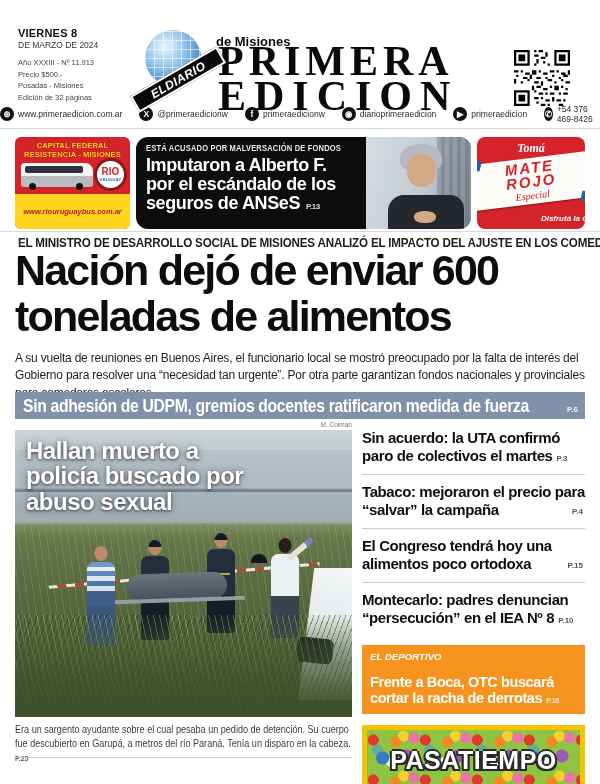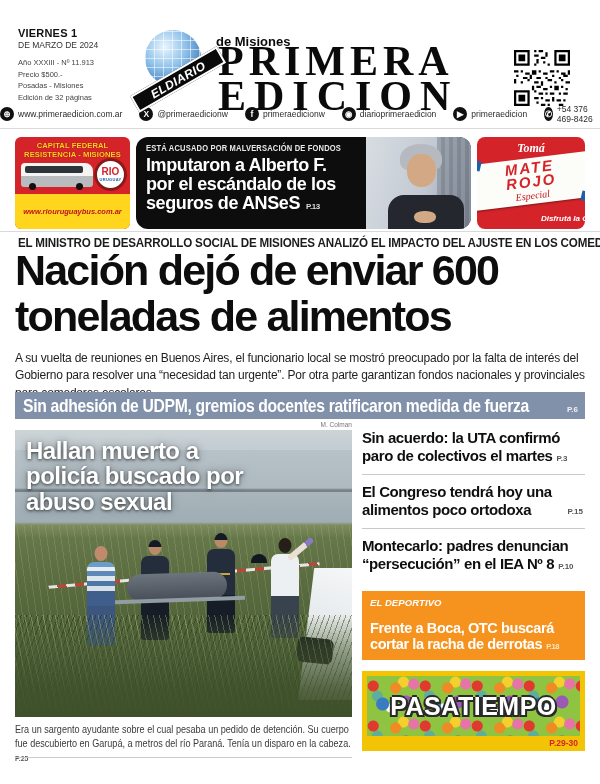--- a/index.html
+++ b/index.html
@@ -191,21 +191,21 @@
     background-size:52px 40px; display:flex; align-items:center; justify-content:center; }
   .pas-title { color:#fff; font-weight:bold; font-size:25px; letter-spacing:.5px;
     text-shadow:-2px 0 #2a2a2a, 2px 0 #2a2a2a, 0 -2px #2a2a2a, 0 2px #2a2a2a, 2px 2px #2a2a2a, -2px 2px #2a2a2a; }
   .pas-ref { position:absolute; right:7px; bottom:3px; color:#d5232a; font-weight:bold; font-size:8.5px; }
 </style>
 </head>
 <body>
 
 <header>
   <div class="date-block">
-    <div class="date-day">VIERNES 1</div>
+    <div class="date-day">VIERNES 8</div>
     <div class="date-rest">DE MARZO DE 2024</div>
     <div class="ed-lines">
       <div>Año XXXIII - Nº 11.913</div>
       <div>Precio $500.-</div>
       <div>Posadas - Misiones</div>
       <div>Edición de 32 páginas</div>
     </div>
   </div>
 
   <div class="logo-globe"></div>
@@ -336,20 +336,24 @@
 <p class="caption"><span>Era un sargento ayudante sobre el cual pesaba un pedido de detención. Su cuerpo fue descubierto en Garupá, a metros del río Paraná. Tenía un disparo en la cabeza.</span>
   <span class="pref">P.25</span></p>
 <div class="caption-rule"></div>
 
 <div class="right-col">
 
   <div class="h-item">
     <span class="h-text">Sin acuerdo: la UTA confirmó paro de colectivos el martes</span><span class="h-ref-inline">P.3</span>
   </div>
 
+  <div class="h-item">
+    <span class="h-text">Tabaco: mejoraron el precio para “salvar” la campaña</span>
+    <span class="h-ref-abs">P.4</span>
+  </div>
 
   <div class="h-item">
     <span class="h-text">El Congreso tendrá hoy una alimentos poco ortodoxa</span>
     <span class="h-ref-abs">P.15</span>
   </div>
 
   <div class="h-item last">
     <span class="h-text">Montecarlo: padres denuncian “persecución” en el IEA Nº 8</span><span class="h-ref-inline">P.10</span>
   </div>
 

